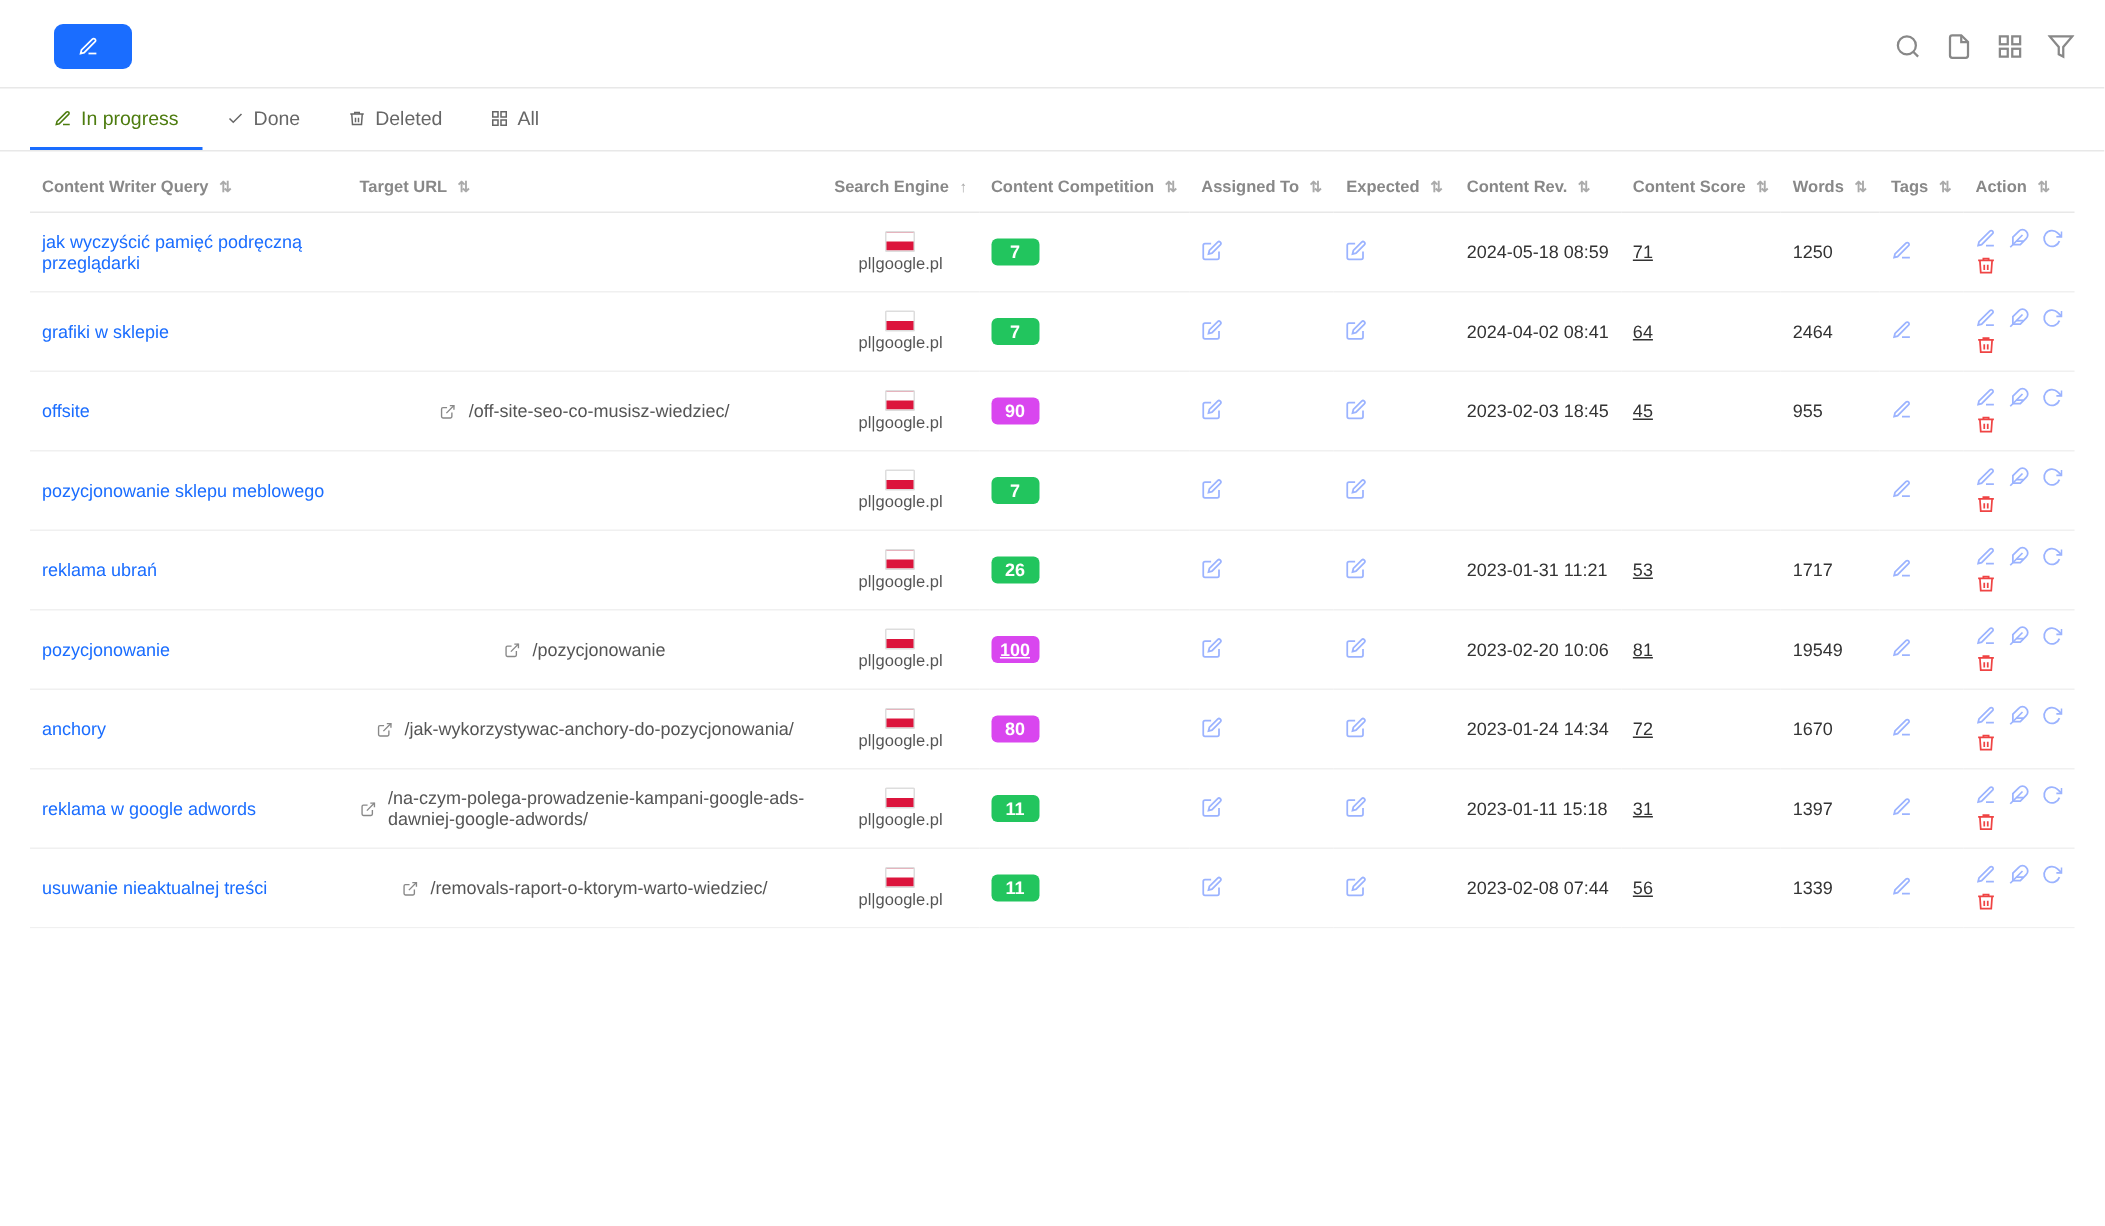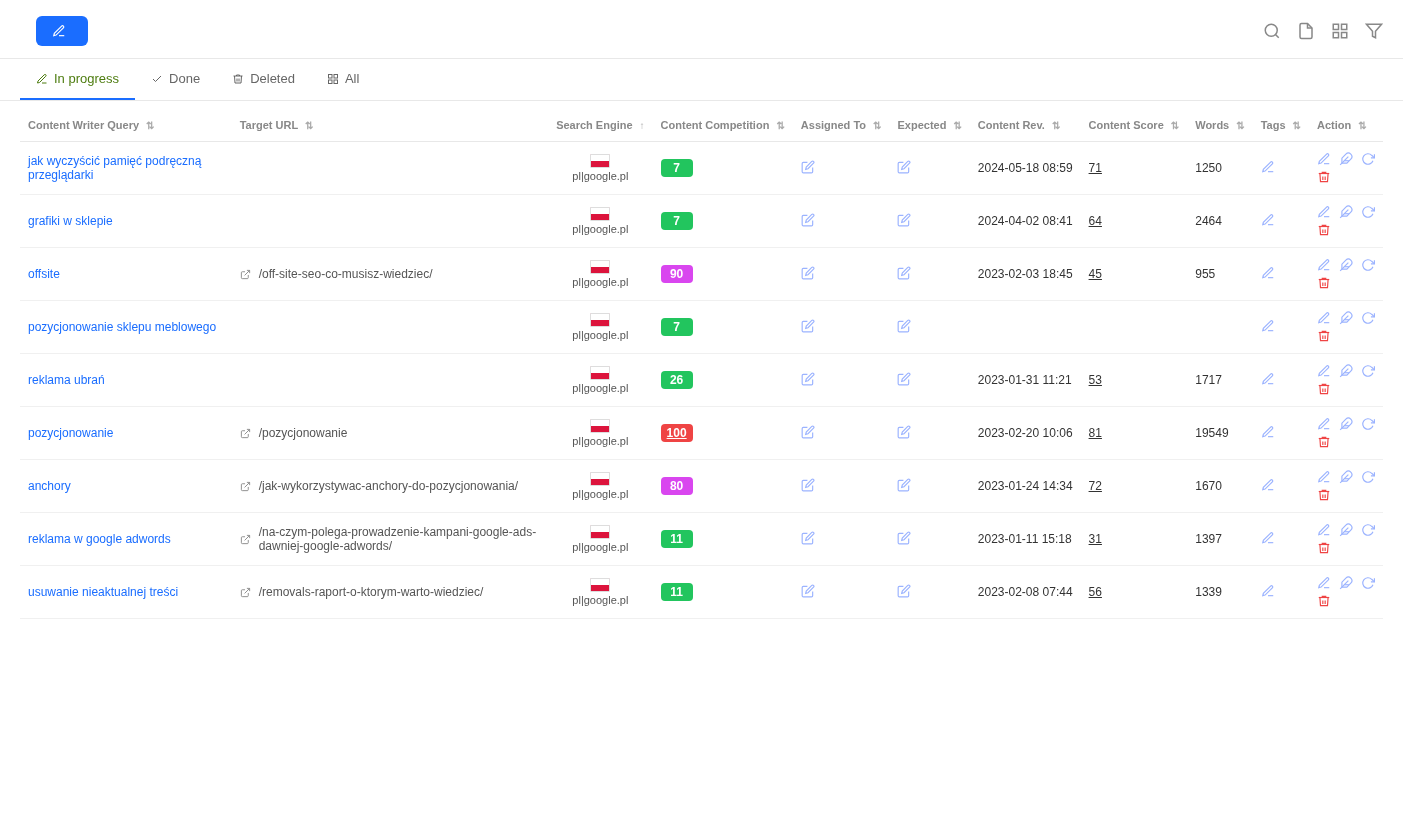--- a/index.html
+++ b/index.html
@@ -18,30 +18,30 @@
 
     .table-container { overflow-x: auto; padding: 0 20px; }
     table { width: 100%; border-collapse: collapse; margin-top: 8px; }
     thead th { padding: 10px 8px; text-align: left; font-size: 11px; font-weight: 600; color: #888; border-bottom: 1px solid #e8e8e8; white-space: nowrap; cursor: pointer; }
     thead th .sort-icon { display: inline-block; margin-left: 4px; color: #aaa; font-size: 10px; }
     tbody tr { border-bottom: 1px solid #f0f0f0; }
     tbody td { padding: 10px 8px; vertical-align: middle; font-size: 12px; }
 
     .query-link { color: #1a6dff; text-decoration: none; font-size: 12px; }
 
-    .url-cell { display: flex; align-items: center; gap: 8px; color: #555; font-size: 12px; }
+    .url-cell { display: flex; align-items: center; gap: 8px; color: #555; font-size: 12px; justify-content: center; }
 
     .engine-cell { display: flex; flex-direction: column; align-items: center; gap: 2px; }
     .flag-pl { width: 20px; height: 14px; display: inline-block; background: linear-gradient(to bottom, #fff 50%, #dc143c 50%); border: 1px solid #ddd; border-radius: 1px; }
     .engine-label { font-size: 11px; color: #555; }
 
     .competition-badge { display: inline-block; min-width: 32px; padding: 2px 6px; border-radius: 4px; font-size: 12px; font-weight: 600; color: #fff; text-align: center; }
     .badge-green { background: #22c55e; }
     .badge-orange { background: #d946ef; }
-    .badge-red { background: #ef4444; text-decoration: underline; }
+    .badge-red { background: #d946ef; text-decoration: underline; }
 
     .icon-btn { cursor: pointer; color: #9bb3ff; font-size: 14px; display: inline-flex; align-items: center; justify-content: center; }
 
     .action-col { display: flex; flex-direction: column; gap: 4px; }
     .action-row { display: flex; gap: 8px; align-items: center; }
 
     .date-cell { font-size: 12px; color: #333; white-space: nowrap; }
     .score-cell { font-size: 12px; color: #333; text-decoration: underline; }
     .words-cell { font-size: 12px; color: #333; }
 

